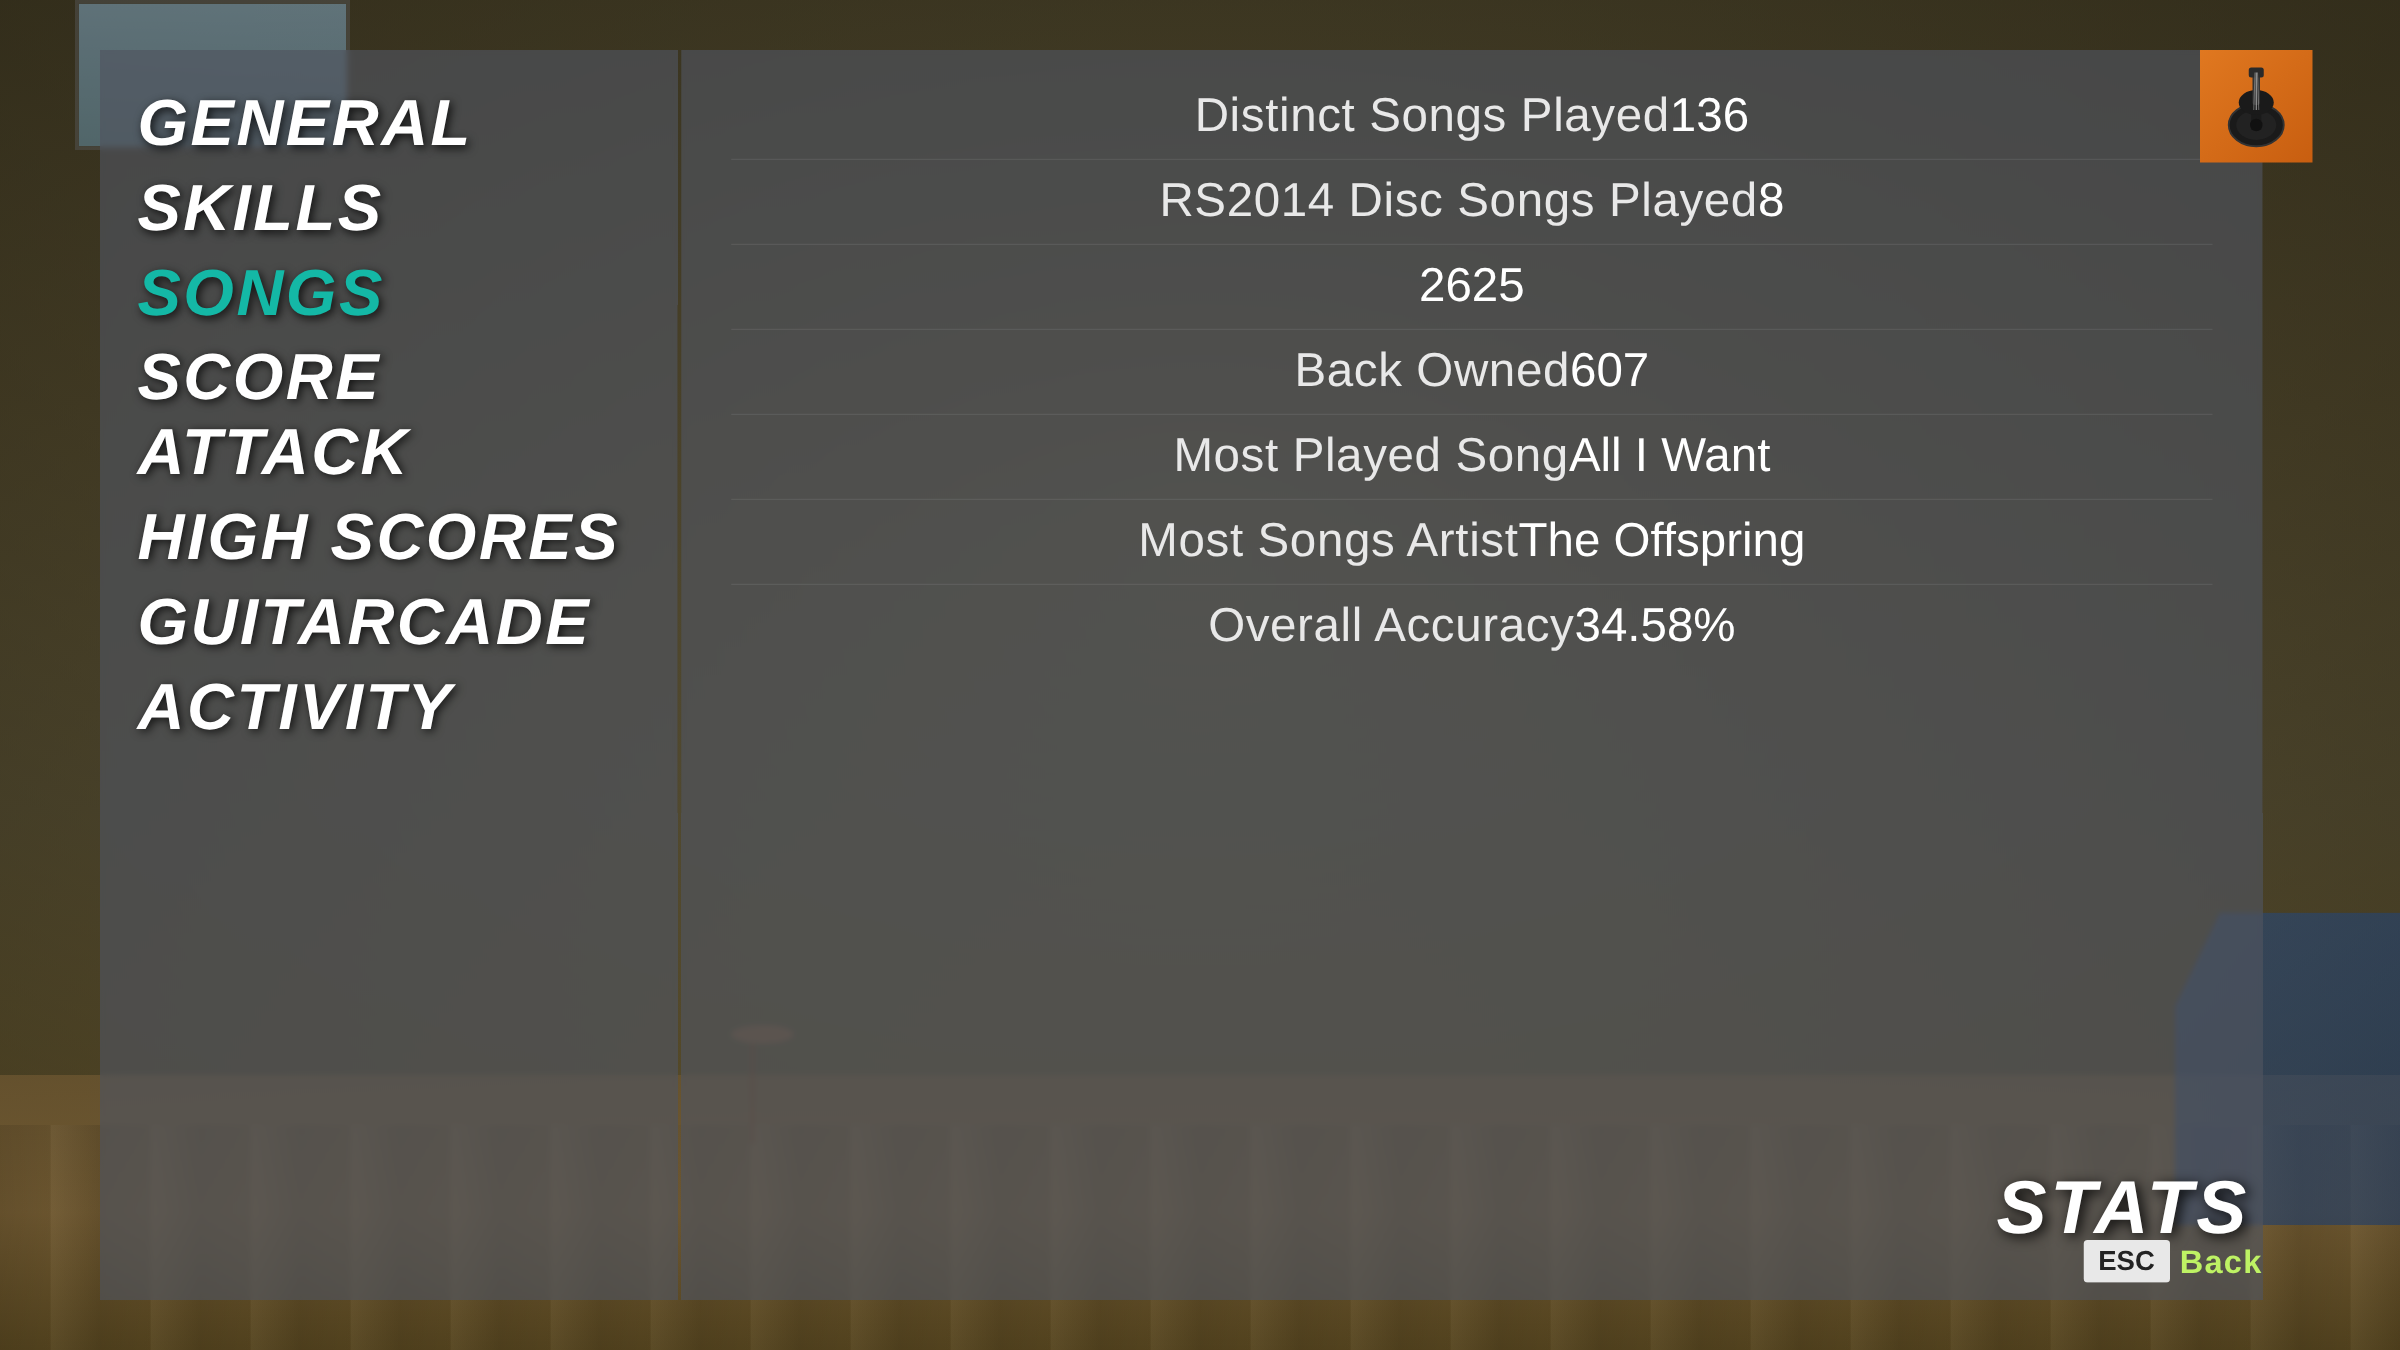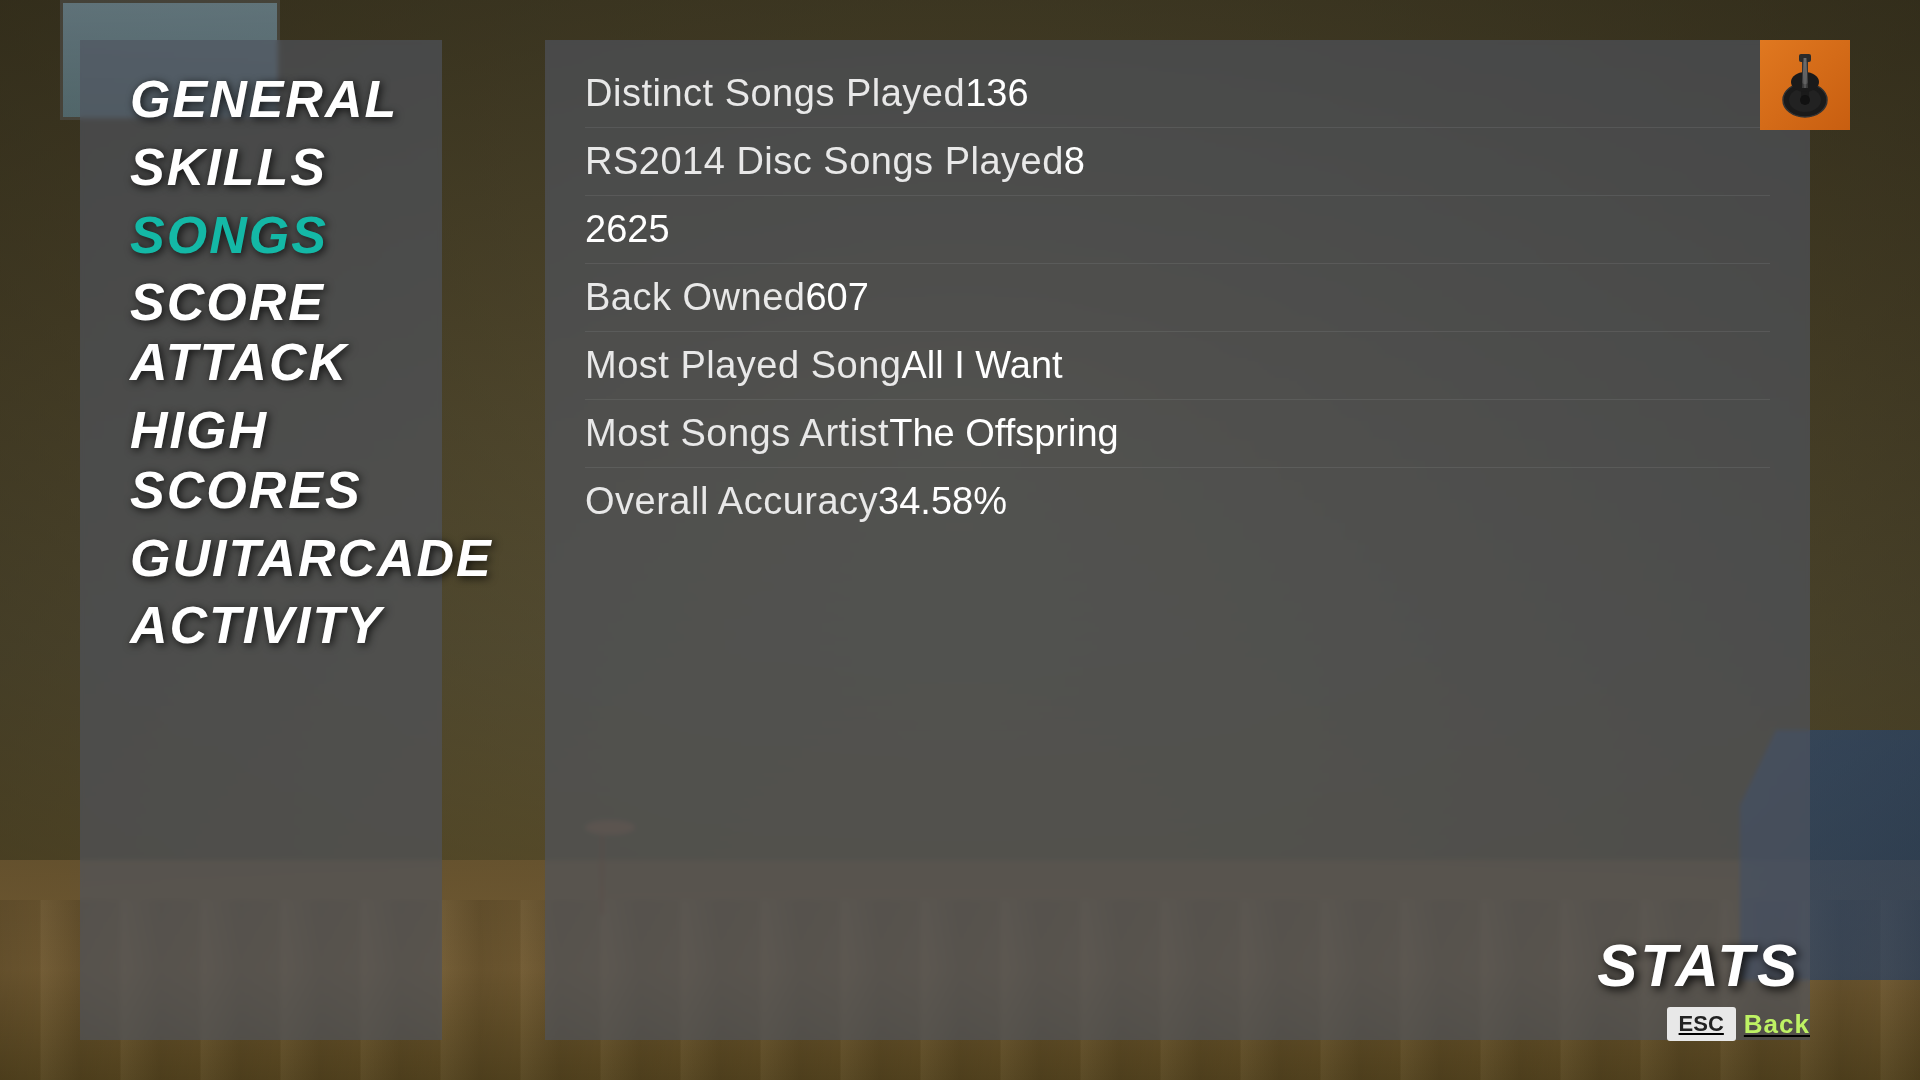--- a/index.html
+++ b/index.html
@@ -111,25 +111,24 @@
       position: absolute;
       inset: 0;
       z-index: 10;
     }
 
     
     .left-panel {
       position: absolute;
       top: 40px;
       left: 80px;
-      width: 362px;
+      width: 462px;
       bottom: 40px;
       background: rgba(80, 85, 95, 0.65);
       backdrop-filter: blur(2px);
-      padding-left: 20px;
     }
 
     .nav-menu {
       padding: 30px 30px;
       display: flex;
       flex-direction: column;
       gap: 8px;
     }
 
     .nav-item {
@@ -161,21 +160,21 @@
 
     .stats-list {
       padding: 20px 40px;
       display: flex;
       flex-direction: column;
       gap: 0px;
     }
 
     .stat-row {
       display: flex;
-      justify-content: flex-start;
+      justify-content: center;
       align-items: center;
       padding: 12px 0;
       border-bottom: 1px solid rgba(255,255,255,0.08);
     }
 
     .stat-row:last-child {
       border-bottom: none;
     }
 
     .stat-label {
@@ -222,27 +221,26 @@
       text-transform: uppercase;
       font-style: italic;
       letter-spacing: 3px;
       text-shadow: 3px 3px 10px rgba(0,0,0,0.9);
       z-index: 20;
     }
 
     
     .esc-back {
       position: absolute;
-      bottom: 39px;
+      bottom: 54px;
       right: 110px;
       display: flex;
       align-items: center;
       gap: 8px;
       z-index: 20;
-      text-decoration: underline;
     }
 
     .esc-key {
       background: #e8e8e8;
       color: #222;
       font-size: 22px;
       font-weight: 700;
       padding: 4px 12px;
       border-radius: 3px;
     }

